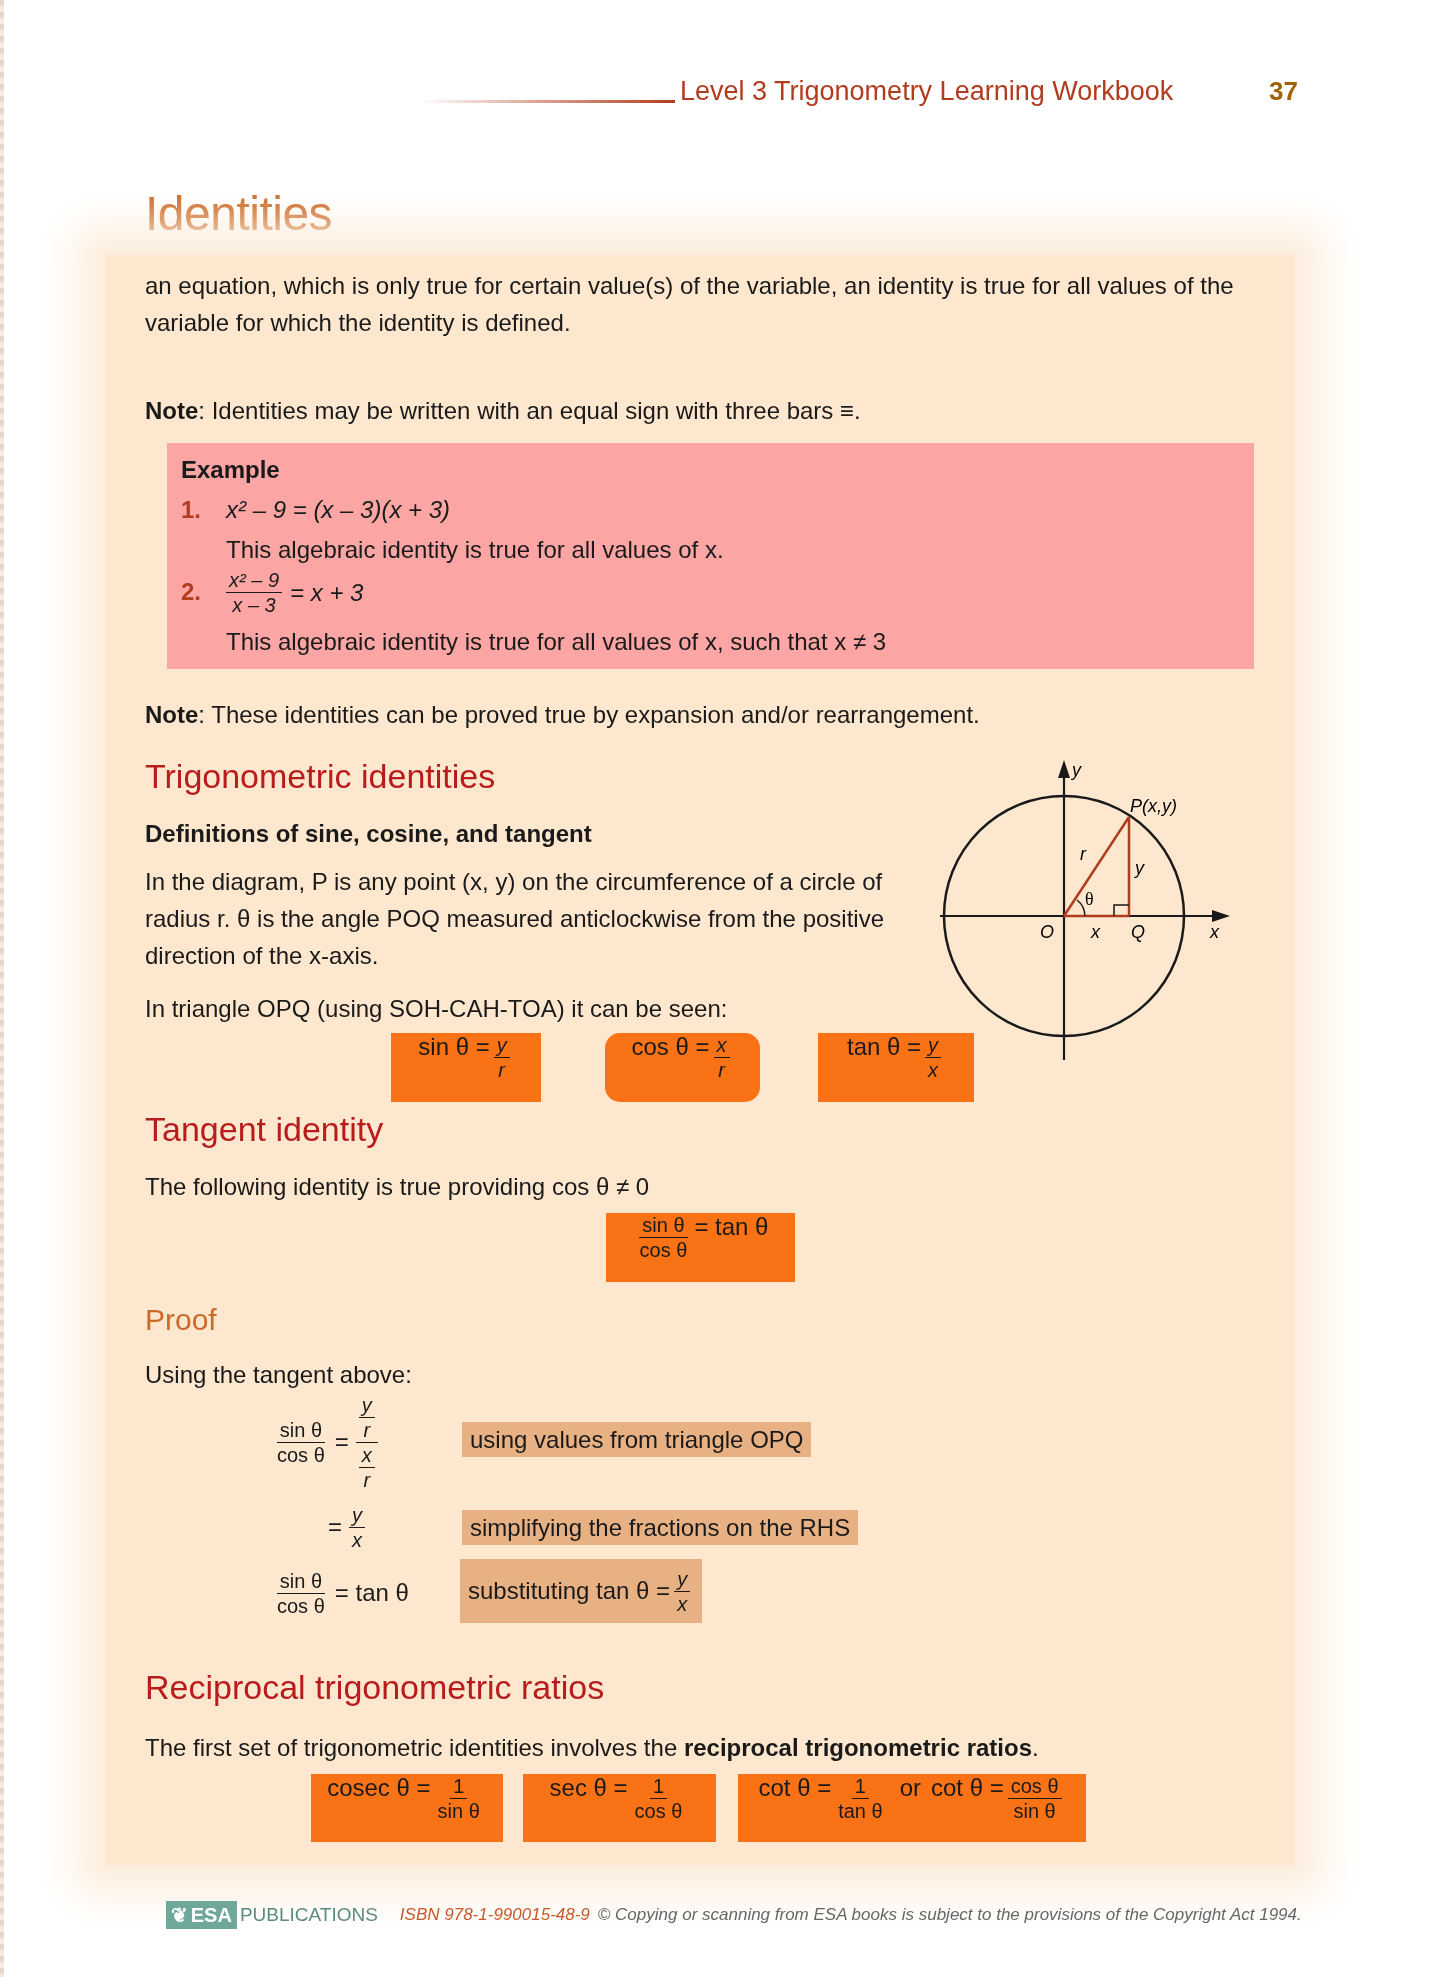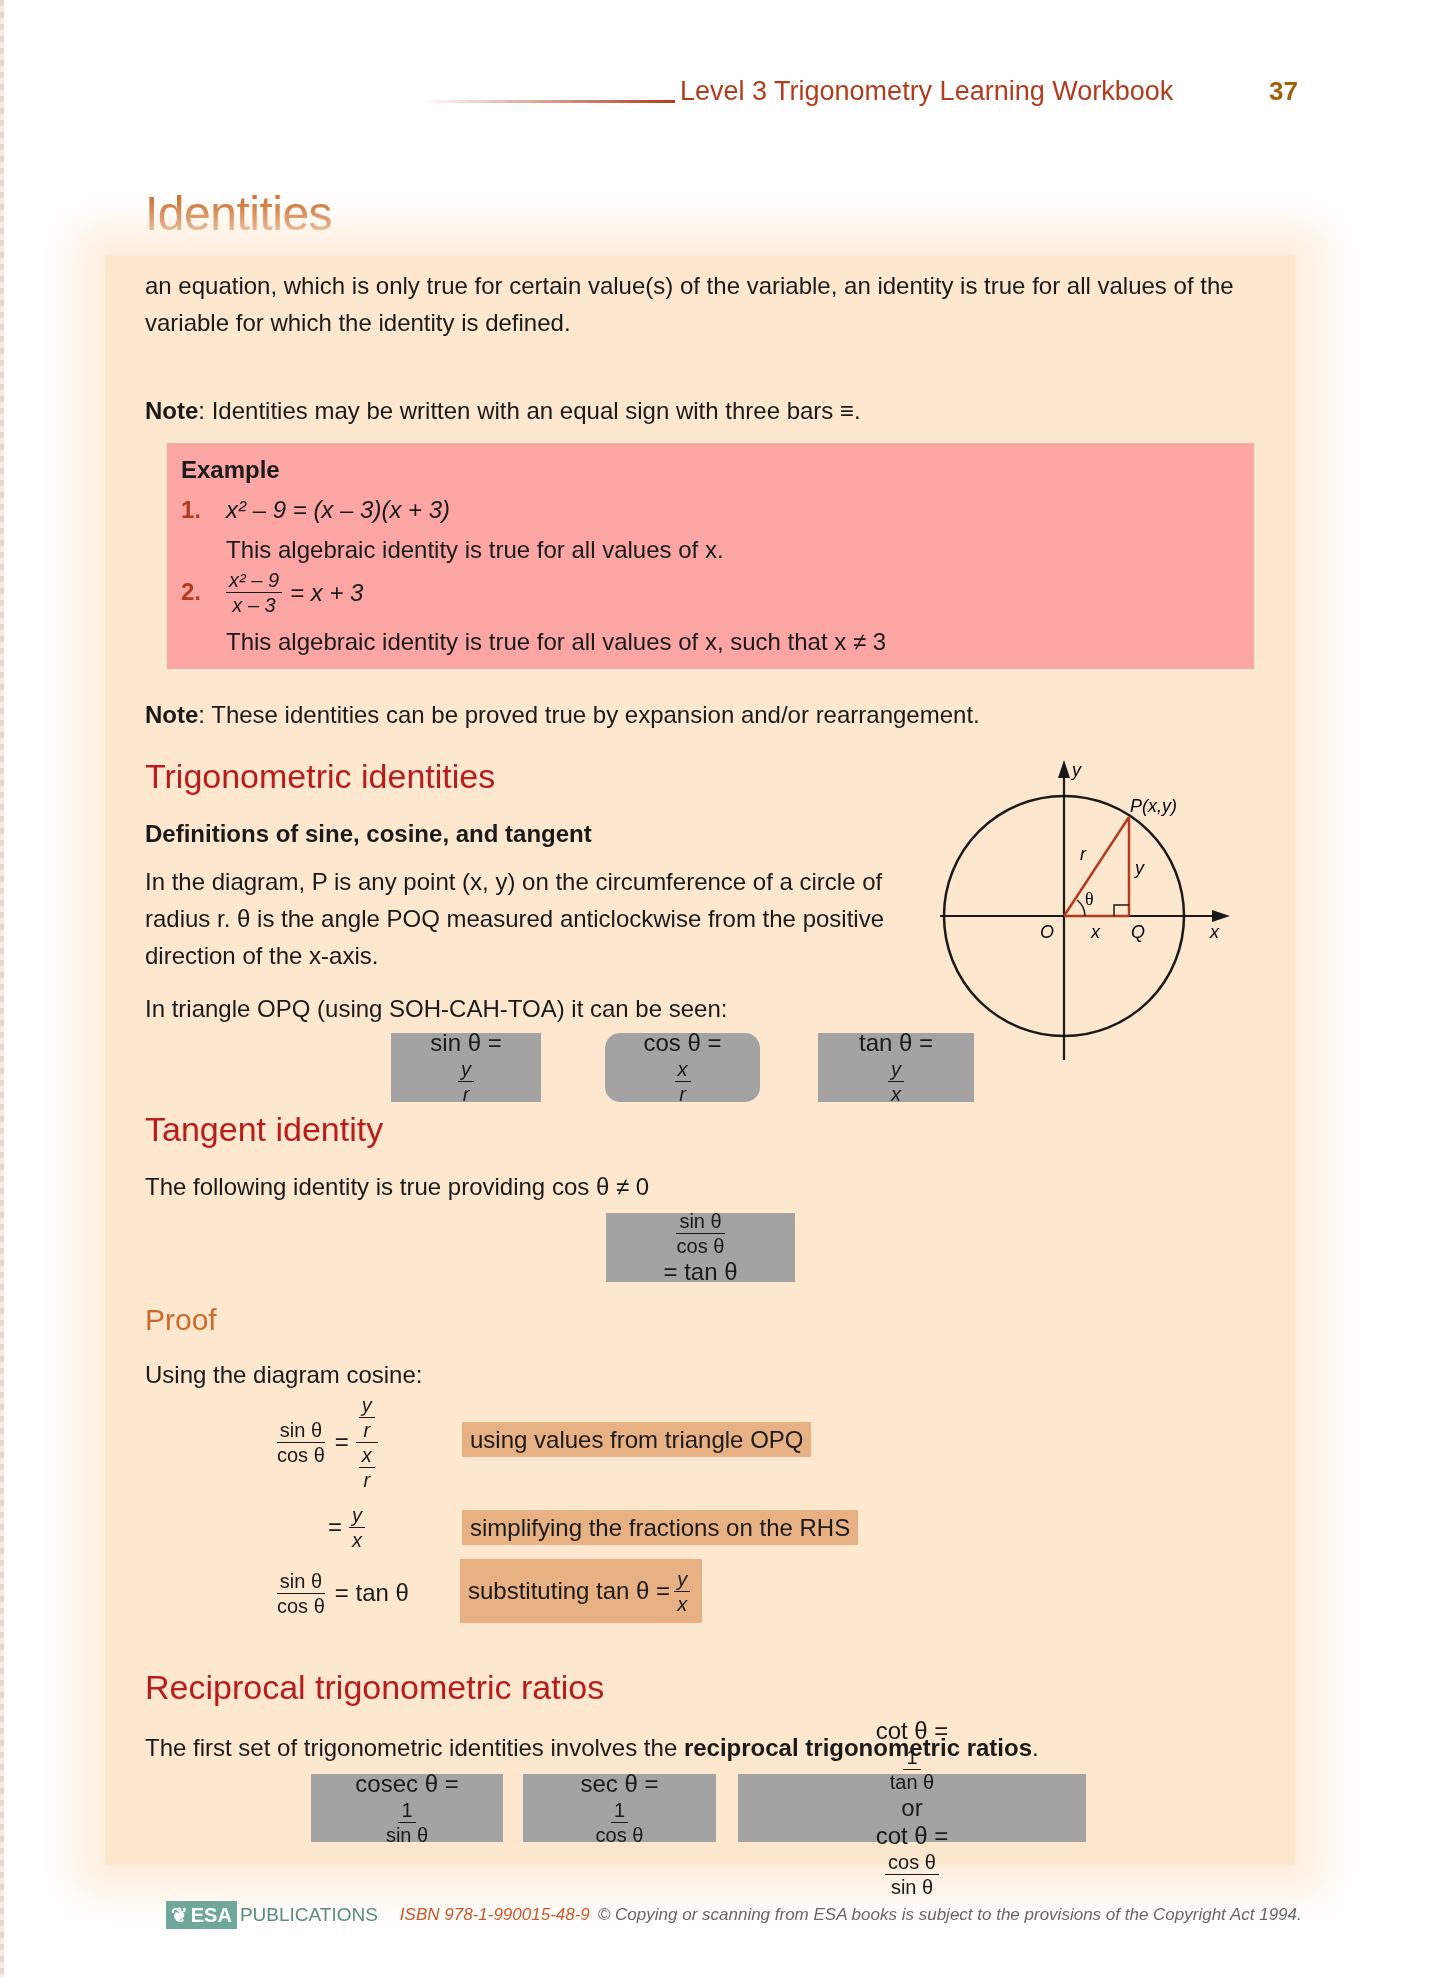--- a/index.html
+++ b/index.html
@@ -14,22 +14,22 @@
   .h1 { position:absolute; left:145px; top:186px; font-size:48px; color:#cc6a2a; font-weight:normal; margin:0; letter-spacing:-0.5px; }
   .panel { position:absolute; left:105px; top:255px; width:1190px; height:1610px;
            background:#fde7ce; box-shadow:0 0 40px 30px #fdeedd; }
   .txt { position:absolute; font-size:24px; line-height:37px; }
   .b { font-weight:bold; }
   .i { font-style:italic; }
   .example { position:absolute; left:167px; top:443px; width:1087px; height:226px; background:#fca5a5; }
   .num { color:#b23c1e; font-weight:bold; }
   .h2 { position:absolute; left:145px; font-size:34px; color:#b91c1c; margin:0; font-weight:normal; }
   .h3 { position:absolute; left:145px; font-size:30px; color:#cc6a2a; margin:0; font-weight:normal; }
-  .blue { position:absolute; background:#a3a3a3; display:flex; align-items:center; justify-content:center;
-          font-size:24px;flex-direction:column; }
+  .blue { position:absolute; background:#f97316; display:flex; justify-content:center;
+          font-size:24px; }
   .frac { display:inline-flex; flex-direction:column; align-items:center; vertical-align:middle; margin:0 4px; font-size:20px; line-height:24px; }
   .frac .n { border-bottom:1.5px solid #1a1a1a; padding:0 3px; }
   .frac .d { padding:0 3px; }
   .tan-box { position:absolute; background:#e8b184; font-size:24px; display:flex; align-items:center; padding:0 8px; }
   .math { position:absolute; font-size:24px; display:flex; align-items:center; }
   .footer { position:absolute; top:1900px; left:166px; height:30px; display:flex; align-items:center; font-size:17px; }
   .logo { background:#6fa79b; color:#fff; font-weight:bold; font-size:20px; padding:2px 5px; display:flex; align-items:center; }
   .pub { color:#5b8c83; font-size:19px; margin-left:3px; margin-right:22px; }
   .isbn { color:#c8582a; font-style:italic; margin-right:8px; }
   .copy { color:#666; font-style:italic; }
@@ -132,21 +132,21 @@
 <div class="txt" style="left:145px;top:1168px;">The following identity is true providing cos θ ≠ 0</div>
 <div class="blue" style="left:606px;top:1213px;width:189px;height:69px;">
   <span class="frac">
       <span class="n">sin θ</span>
       <span class="d">cos θ</span>
     </span>
   <span>= tan θ</span>
 </div>
 
 <h3 class="h3" style="top:1303px;">Proof</h3>
-<div class="txt" style="left:145px;top:1356px;">Using the diagram cosine:</div>
+<div class="txt" style="left:145px;top:1356px;">Using the tangent above:</div>
 
 <div class="math" style="left:270px;top:1398px;height:88px;">
   <span class="frac">
       <span class="n">sin θ</span>
       <span class="d">cos θ</span>
     </span>
   <span style="margin:0 3px;">=</span>
   <span class="frac i" style="font-size:18px;line-height:21px;">
     <span class="n"><span class="frac" style="margin:0;">
           <span class="n">y</span>

